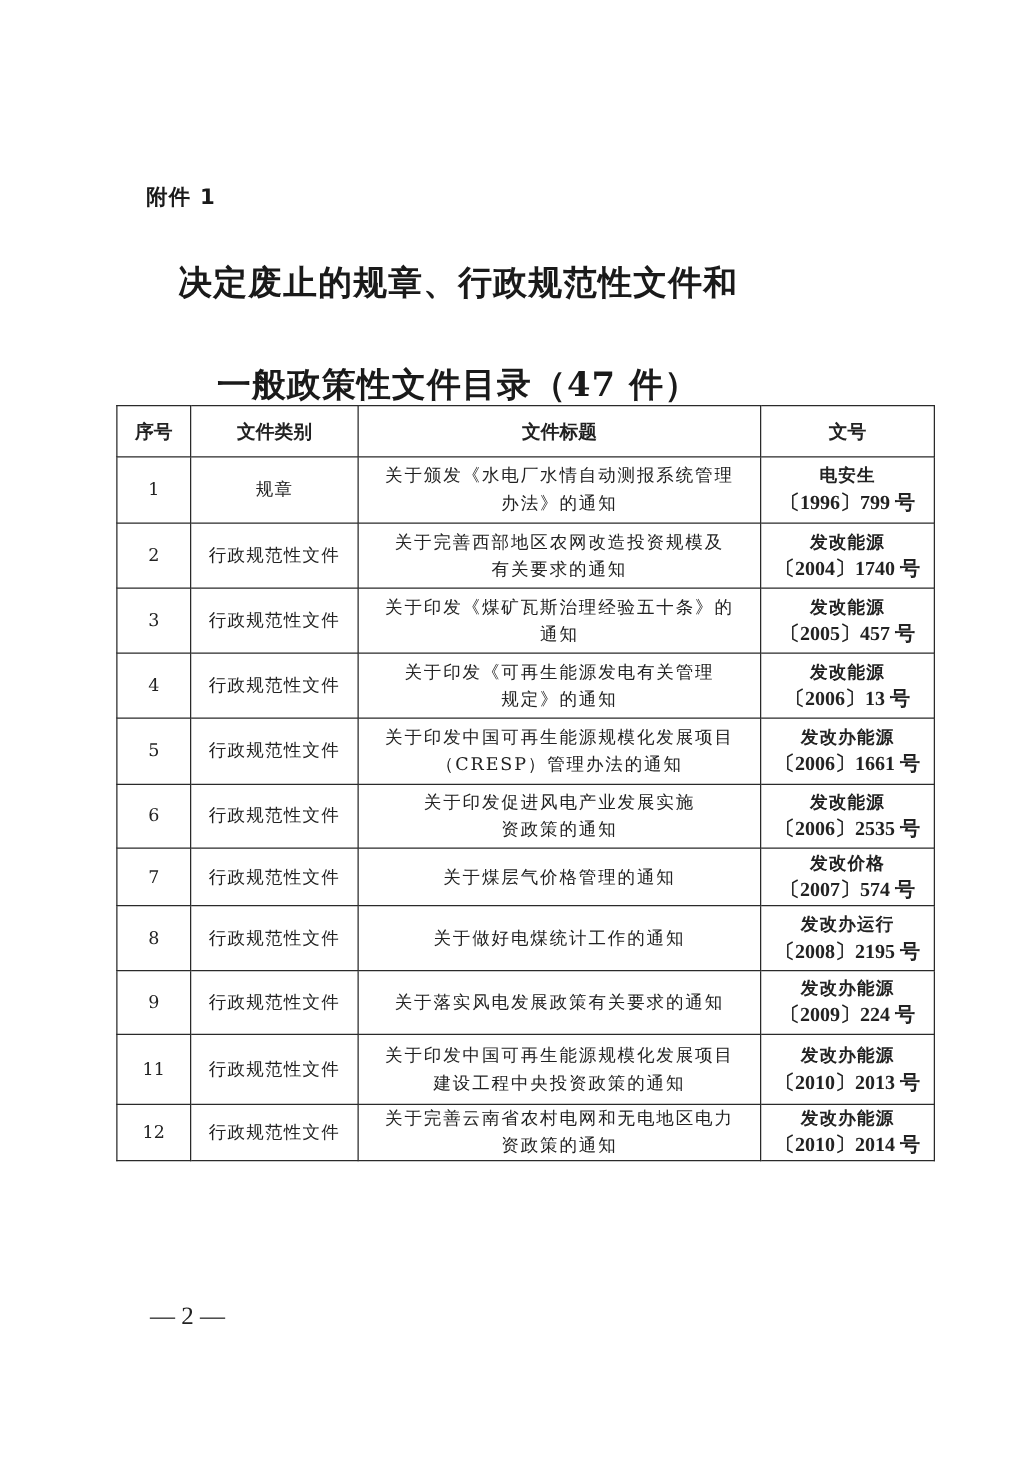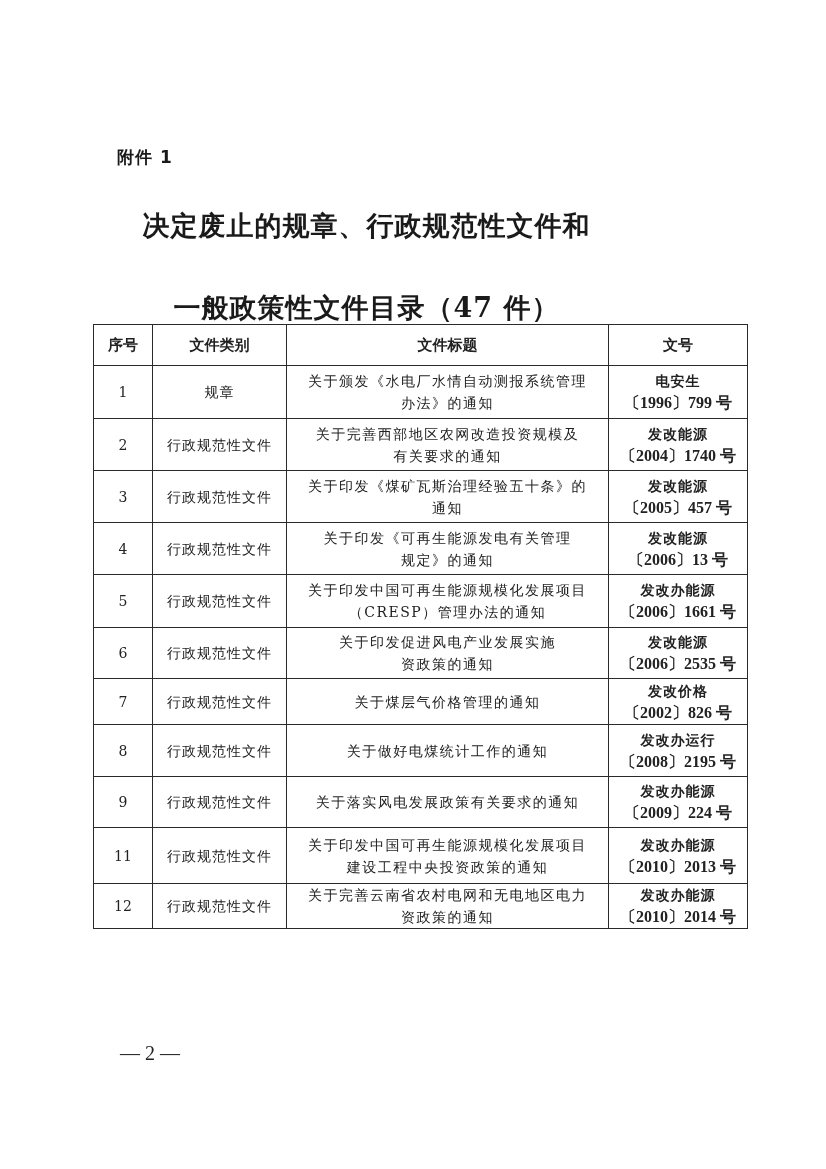--- a/index.html
+++ b/index.html
@@ -133,21 +133,21 @@
         </td>
       </tr>
       <tr style="height: 46px;">
         <td class="seq">7</td>
         <td class="cat">行政规范性文件</td>
         <td class="title-cell">
           <div>关于煤层气价格管理的通知</div>
         </td>
         <td class="docno">
           <div>发改价格</div>
-          <div class="num">〔2002〕826 号</div>
+          <div class="num">〔2007〕574 号</div>
         </td>
       </tr>
       <tr style="height: 52px;">
         <td class="seq">8</td>
         <td class="cat">行政规范性文件</td>
         <td class="title-cell">
           <div>关于做好电煤统计工作的通知</div>
         </td>
         <td class="docno">
           <div>发改办运行</div>

